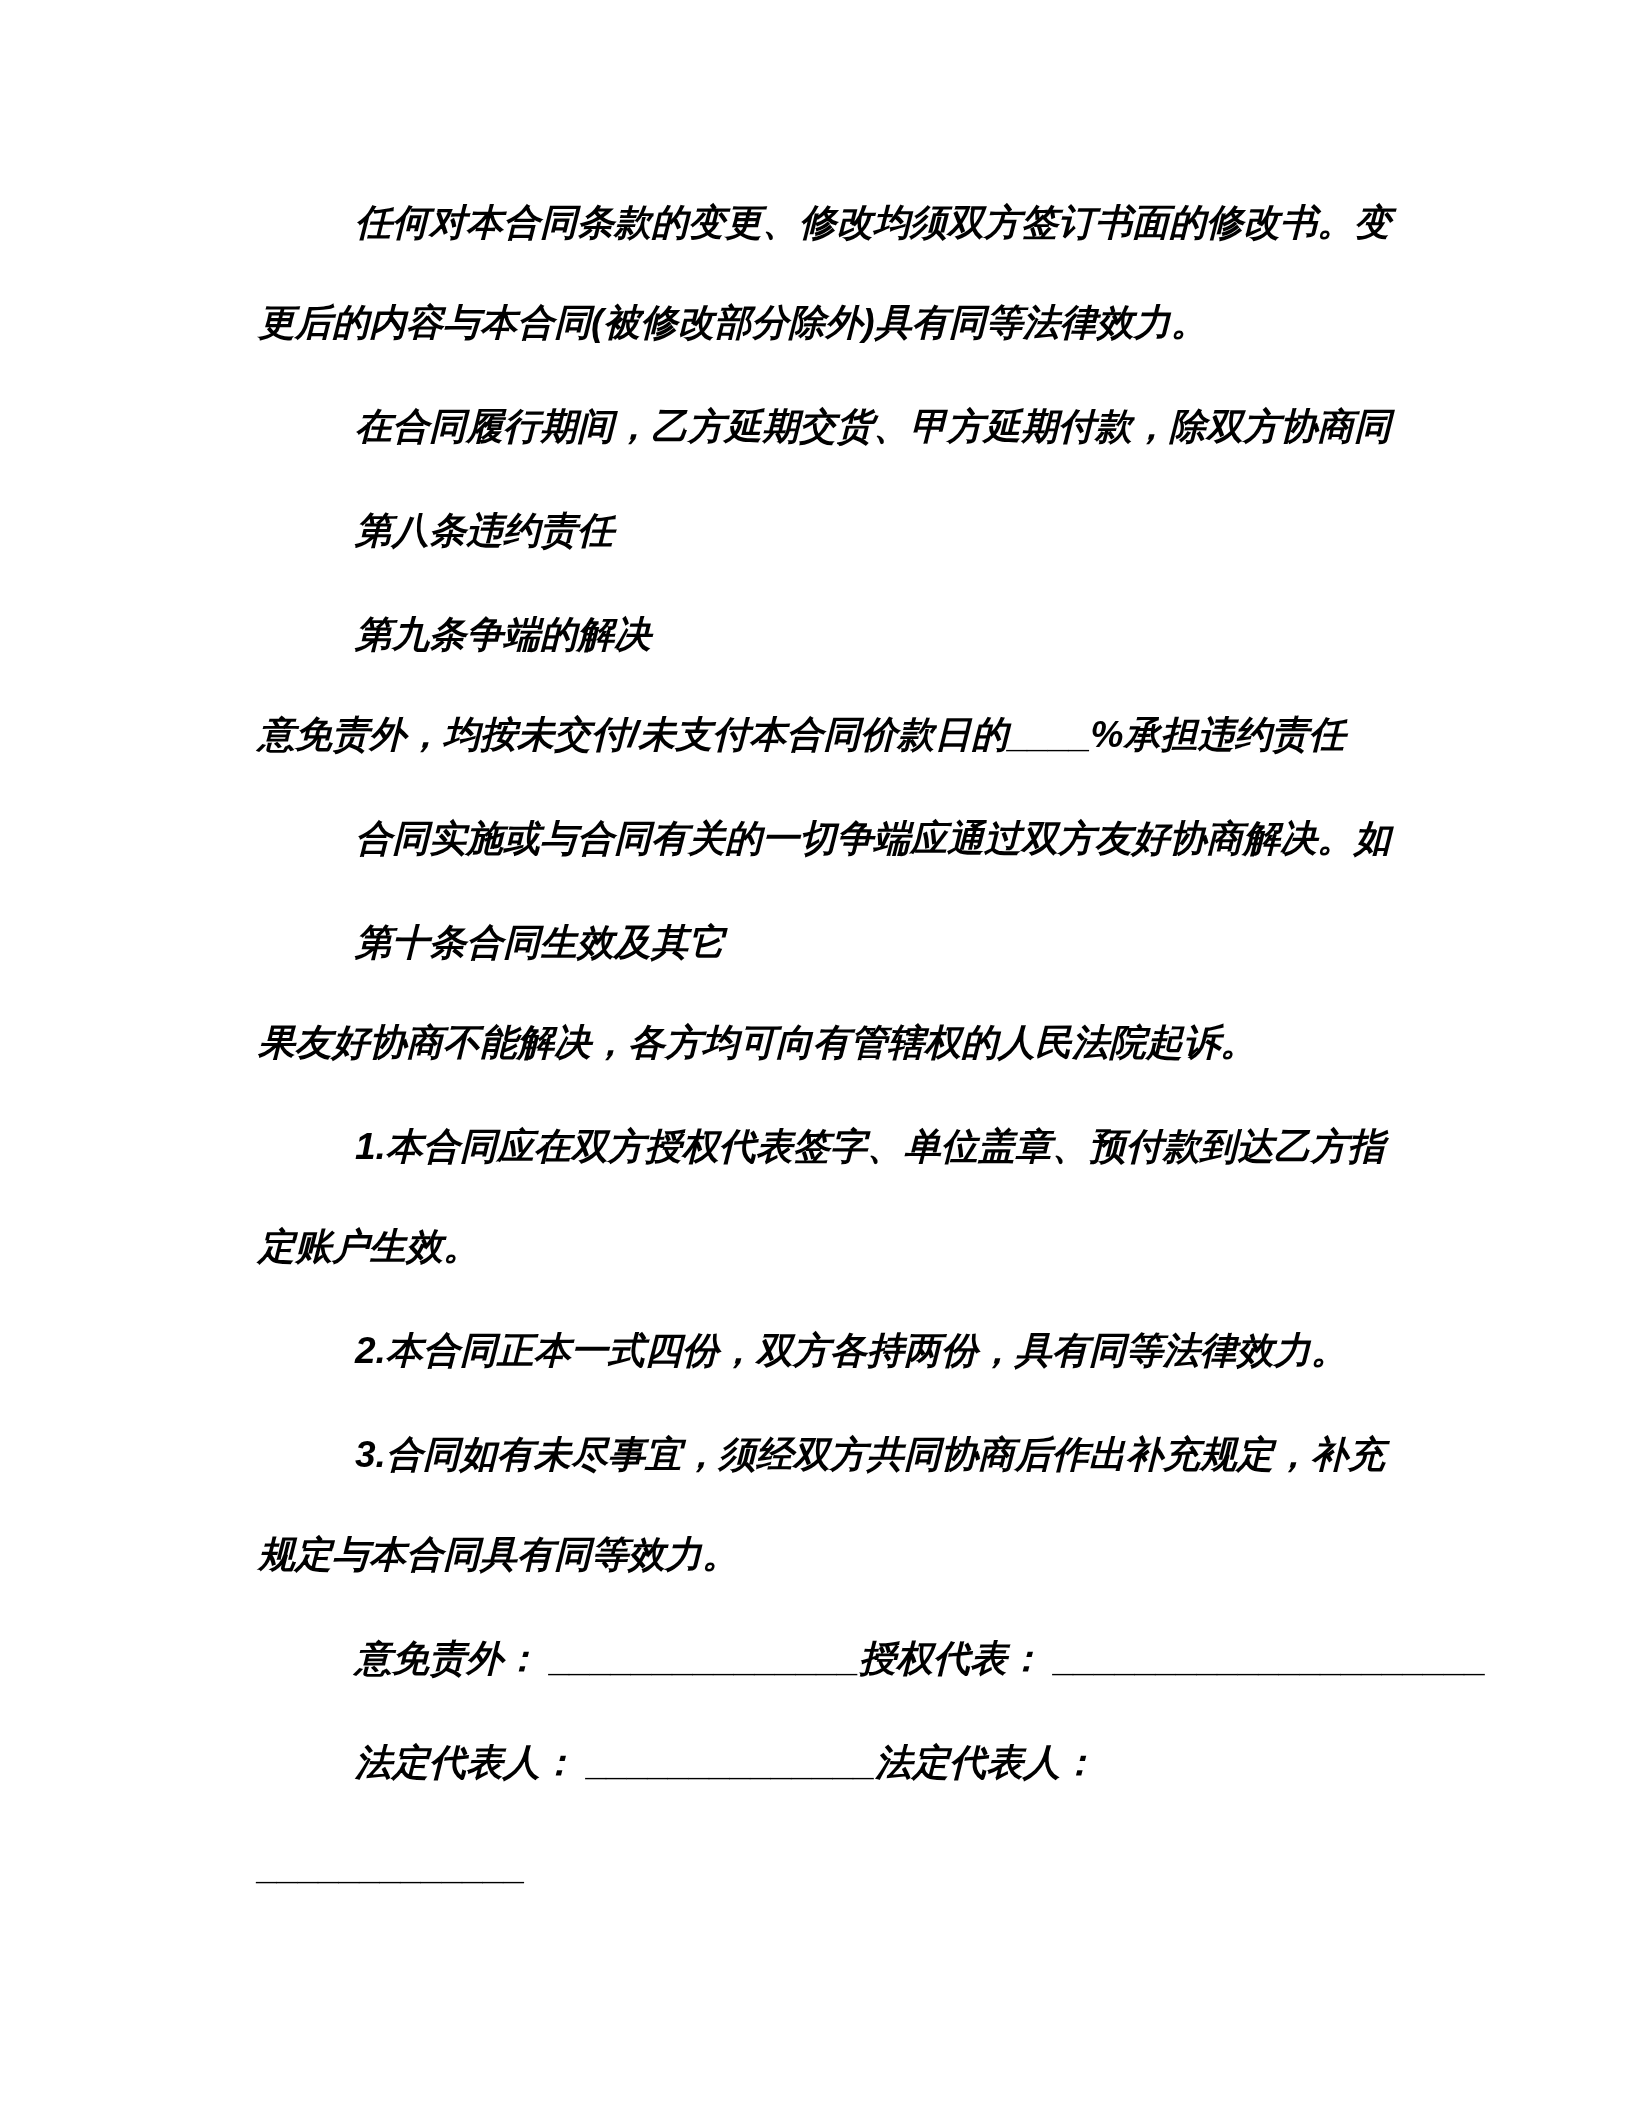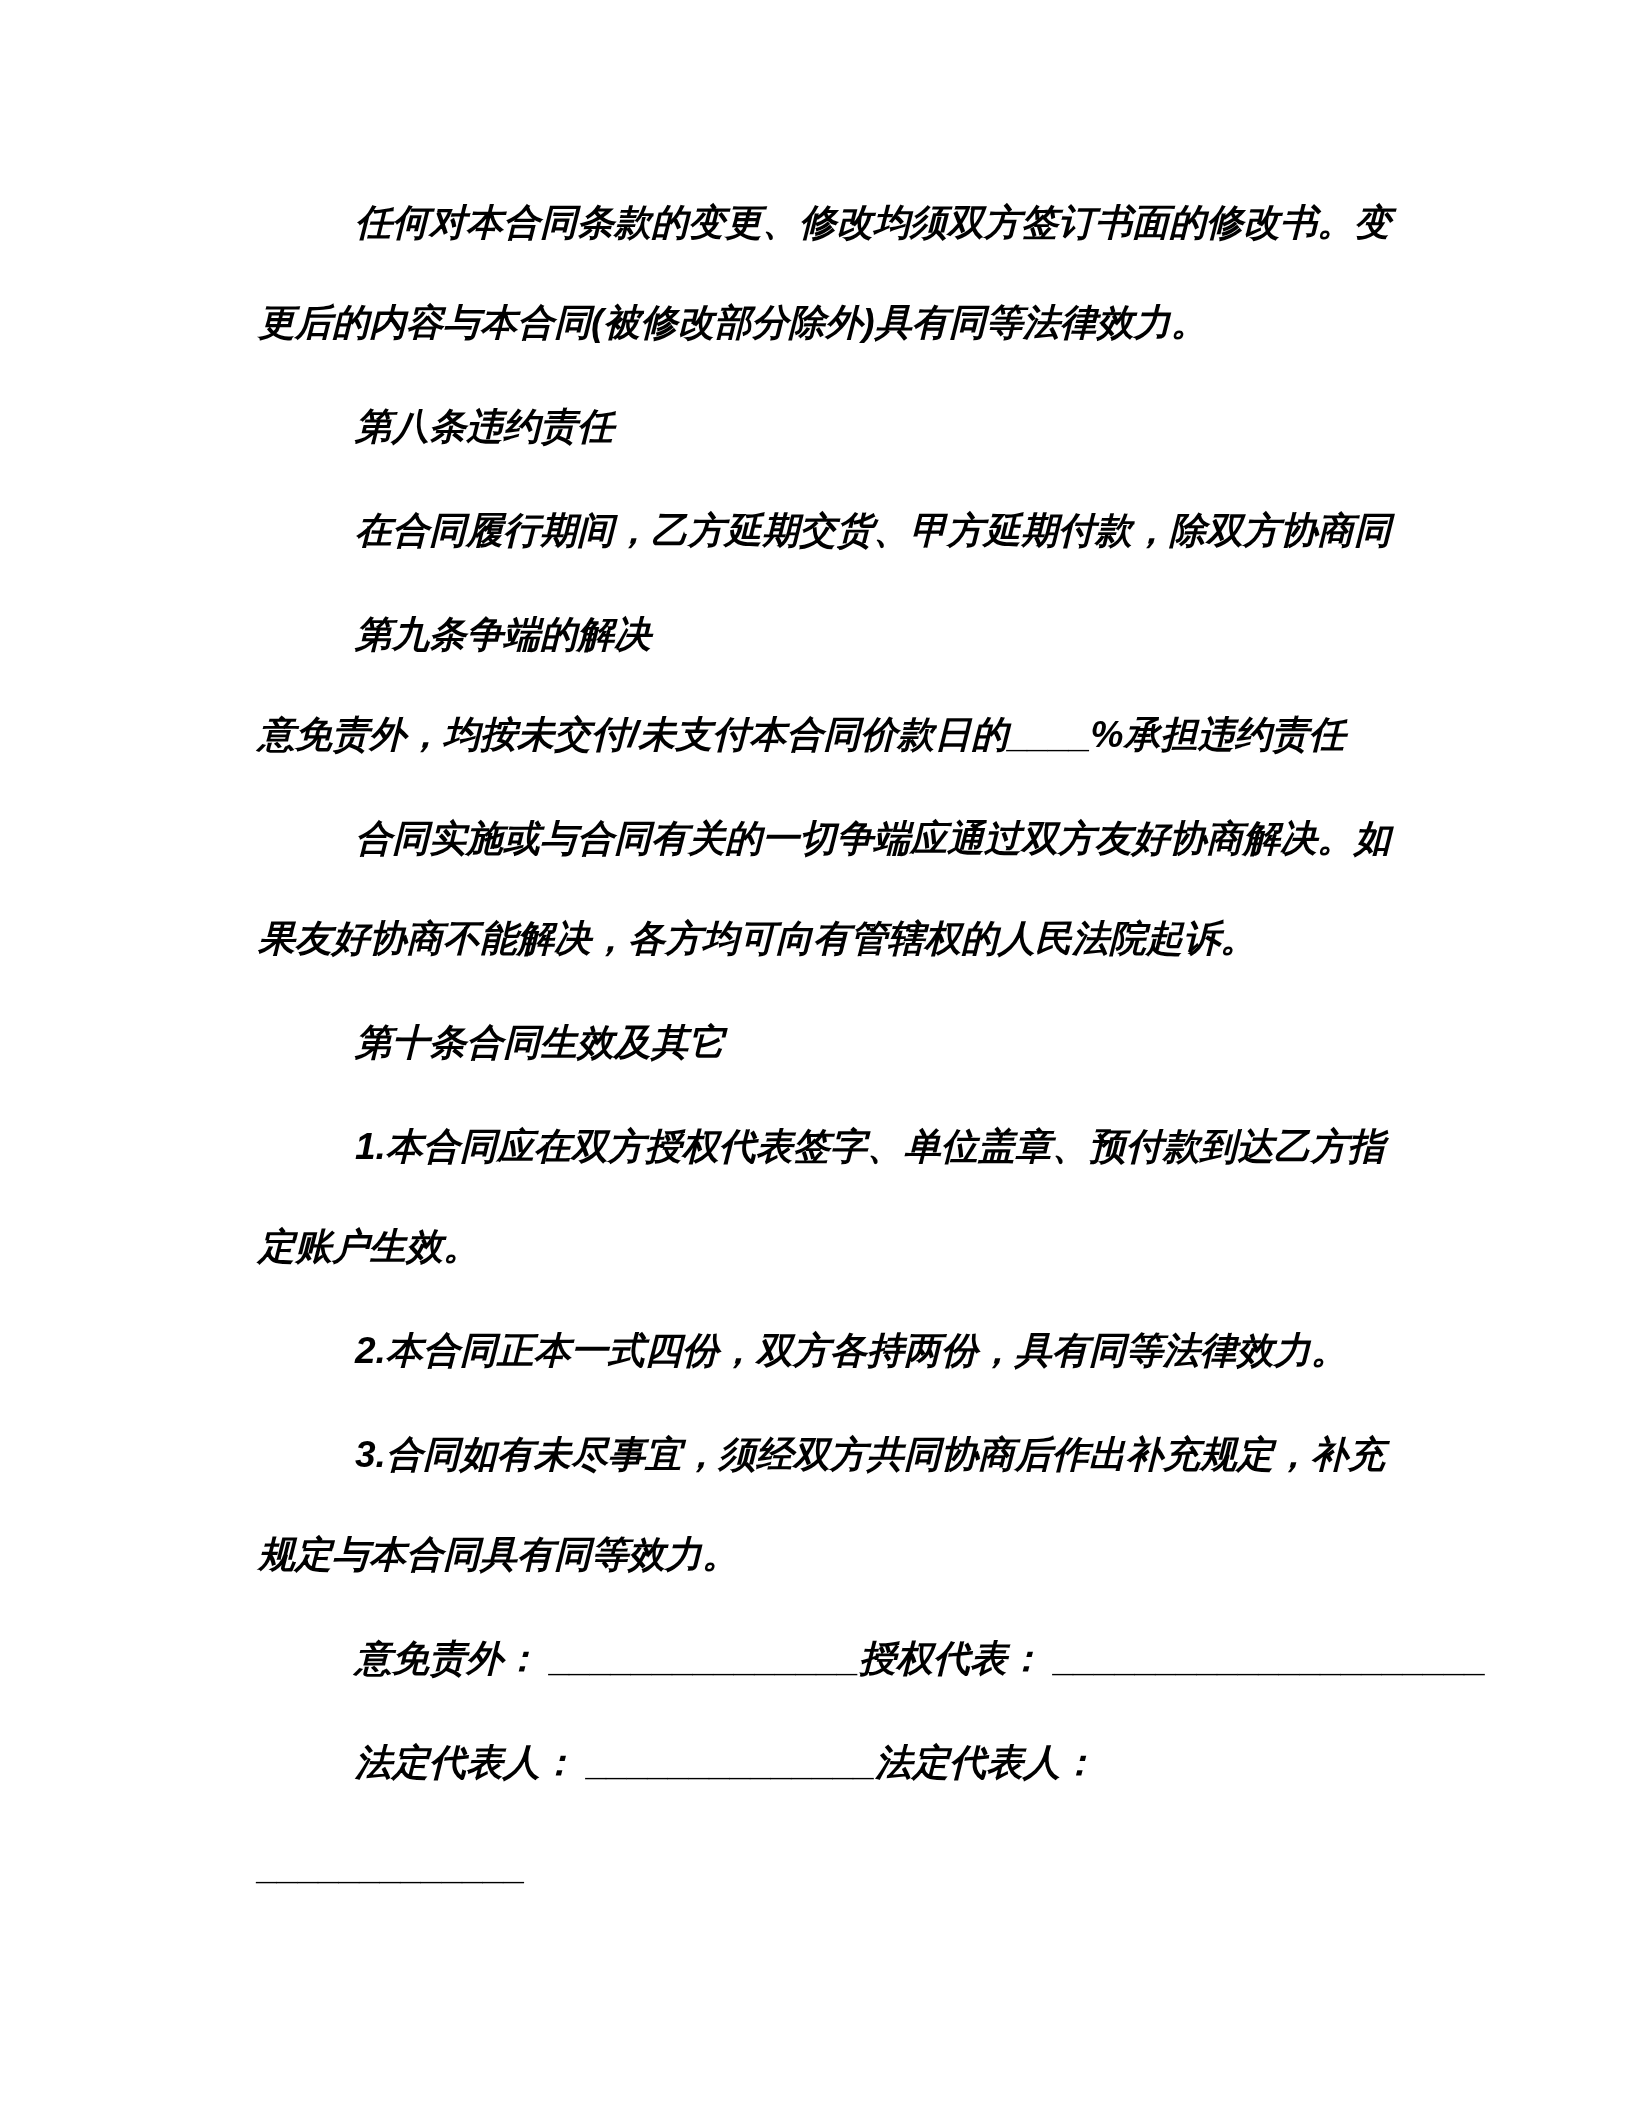--- a/index.html
+++ b/index.html
@@ -35,27 +35,27 @@
   .indent {
     padding-left: 97px;
   }
 </style>
 </head>
 <body>
 
 <main class="doc">
   <p class="line indent first">任何对本合同条款的变更、修改均须双方签订书面的修改书。变</p>
   <p class="line">更后的内容与本合同(被修改部分除外)具有同等法律效力。</p>
+  <p class="line indent para-start">在合同履行期间，乙方延期交货、甲方延期付款，除双方协商同</p>
   <p class="line indent para-start">第八条违约责任</p>
-  <p class="line indent para-start">在合同履行期间，乙方延期交货、甲方延期付款，除双方协商同</p>
   <p class="line indent para-start">第九条争端的解决</p>
   <p class="line">意免责外，均按未交付/未支付本合同价款日的____%承担违约责任</p>
   <p class="line indent para-start">合同实施或与合同有关的一切争端应通过双方友好协商解决。如</p>
+  <p class="line indent para-start">第十条合同生效及其它</p>
   <p class="line">果友好协商不能解决，各方均可向有管辖权的人民法院起诉。</p>
-  <p class="line indent para-start">第十条合同生效及其它</p>
   <p class="line indent para-start">1.本合同应在双方授权代表签字、单位盖章、预付款到达乙方指</p>
   <p class="line">定账户生效。</p>
   <p class="line indent para-start">2.本合同正本一式四份，双方各持两份，具有同等法律效力。</p>
   <p class="line indent para-start">3.合同如有未尽事宜，须经双方共同协商后作出补充规定，补充</p>
   <p class="line">规定与本合同具有同等效力。</p>
   <p class="line indent para-start">意免责外： _______________授权代表： _____________________</p>
   <p class="line indent para-start">法定代表人： ______________法定代表人：</p>
   <p class="line para-start">_____________</p>
 </main>
 

